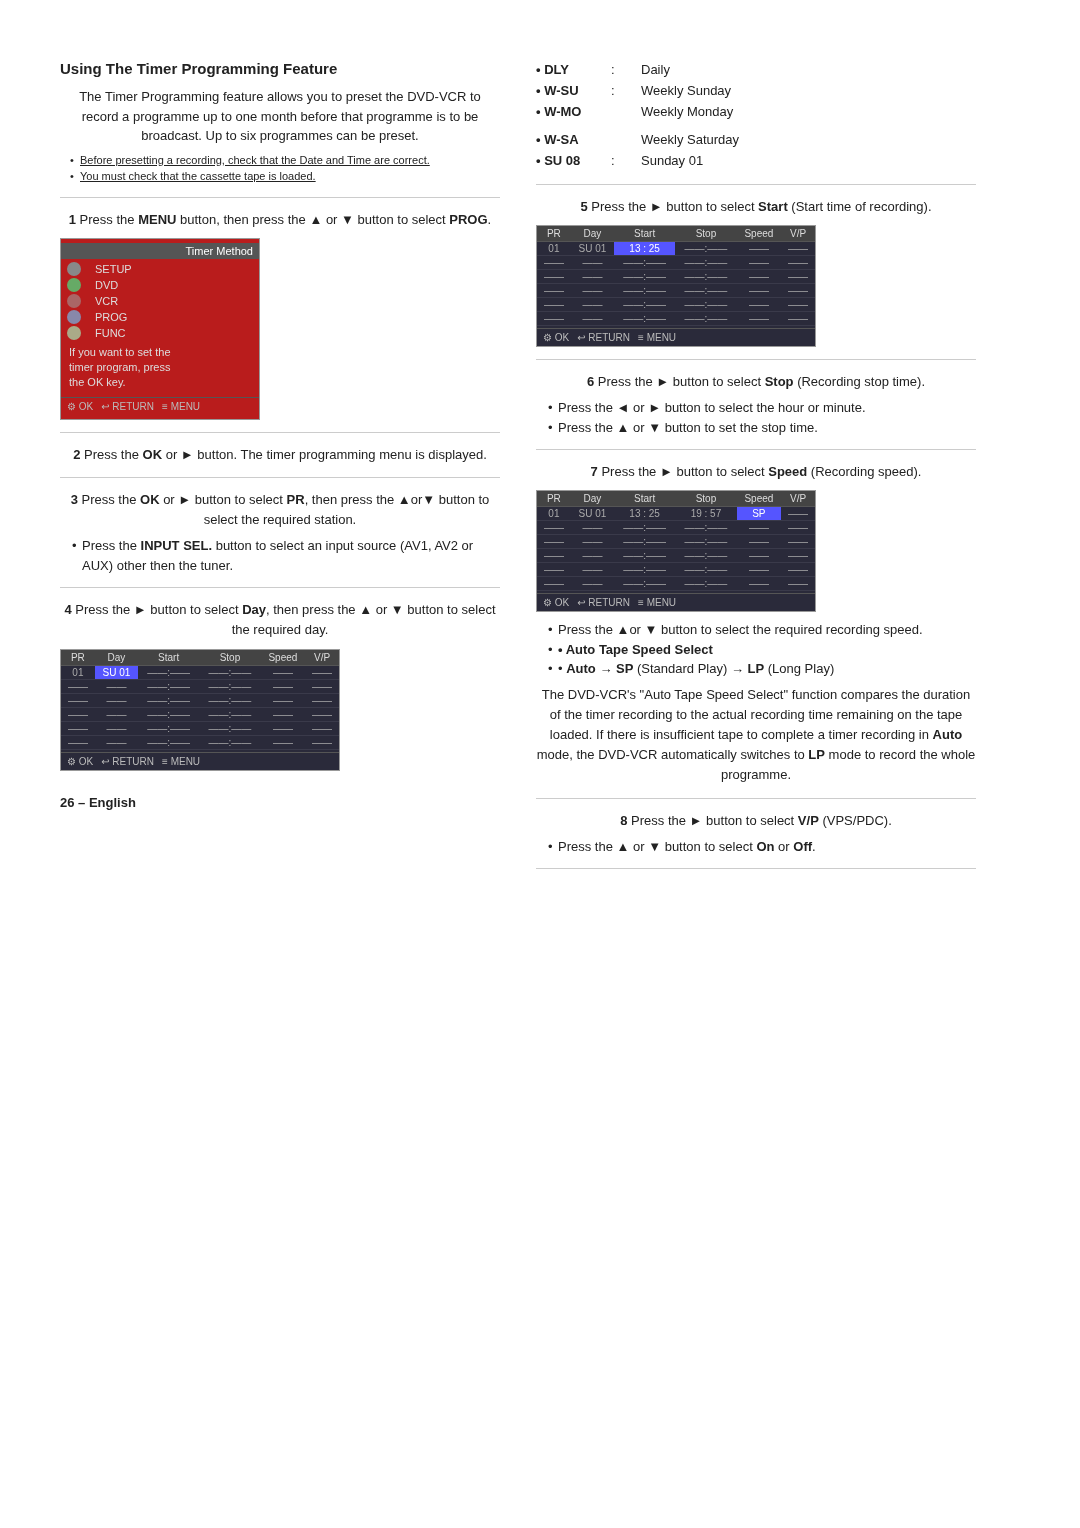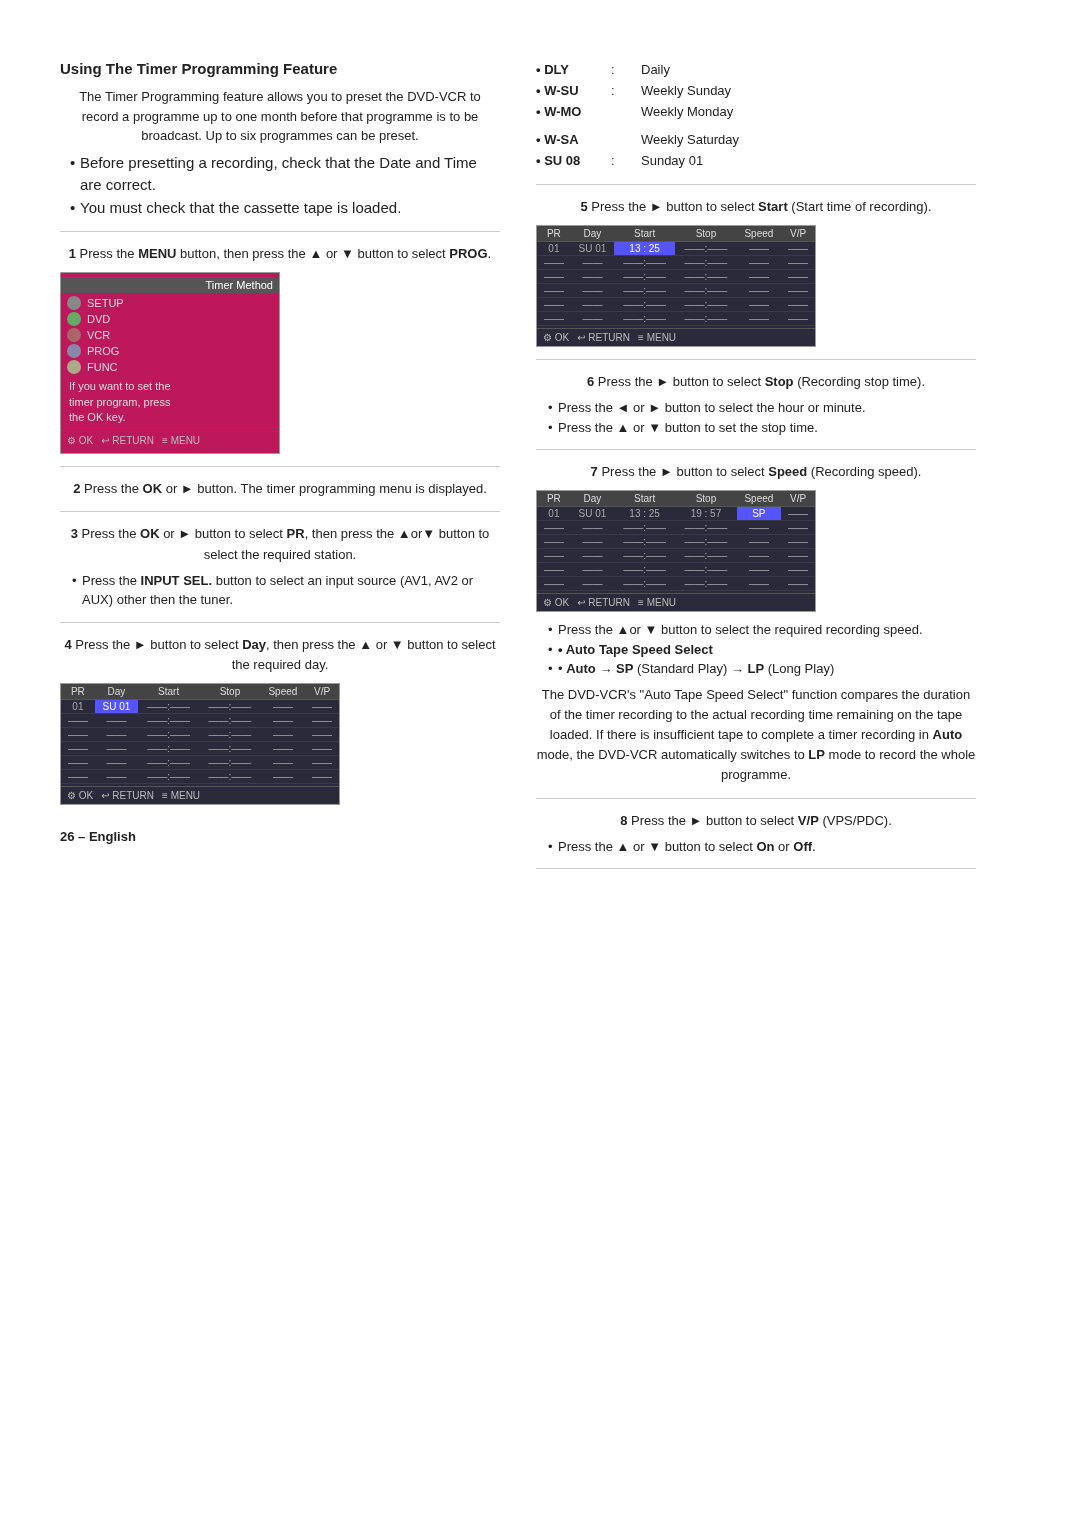--- a/index.html
+++ b/index.html
@@ -33,63 +33,64 @@
       font-size: 13px;
       line-height: 1.5;
       margin-bottom: 6px;
       text-align: center;
     }
     .bullet-list {
       margin-left: 10px;
       margin-bottom: 8px;
     }
     .bullet-list li {
-      font-size: 15px;
+      font-size: 11px;
       line-height: 1.5;
       list-style: none;
       position: relative;
       padding-left: 10px;
+      text-decoration: underline;
     }
     .bullet-list li::before {
       content: "•";
       position: absolute;
       left: 0;
     }
     .step {
       margin-bottom: 10px;
     }
     .step-text {
       font-size: 13px;
       line-height: 1.55;
     }
     .step-text b {
       font-weight: bold;
     }
     .menu-box {
       border: 1px solid #999;
-      background: #be185d;
+      background: #b91c1c;
       color: #fff;
-      width: 220px;
+      width: 200px;
       margin: 8px 0 8px 0;
       padding: 4px 0;
       font-size: 11px;
     }
     .menu-box .menu-title {
       background: #555;
       color: #fff;
       text-align: right;
       padding: 2px 6px;
       font-size: 11px;
       margin-bottom: 2px;
     }
     .menu-box .menu-row {
       display: flex;
       align-items: center;
       padding: 1px 6px;
-      gap: 6px;
+      gap: 14px;
       font-size: 11px;
       color: #ddd;
     }
     .menu-box .menu-row .icon-circle {
       width: 14px; height: 14px;
       border-radius: 50%;
       background: #888;
       display: inline-block;
       flex-shrink: 0;
     }

